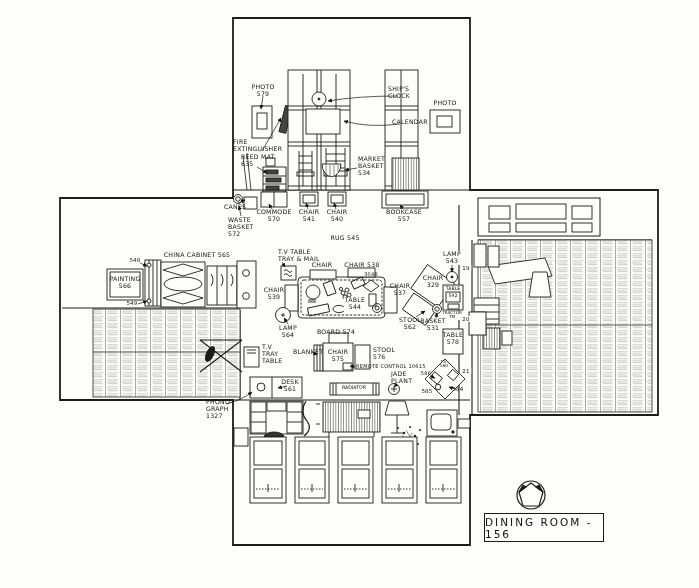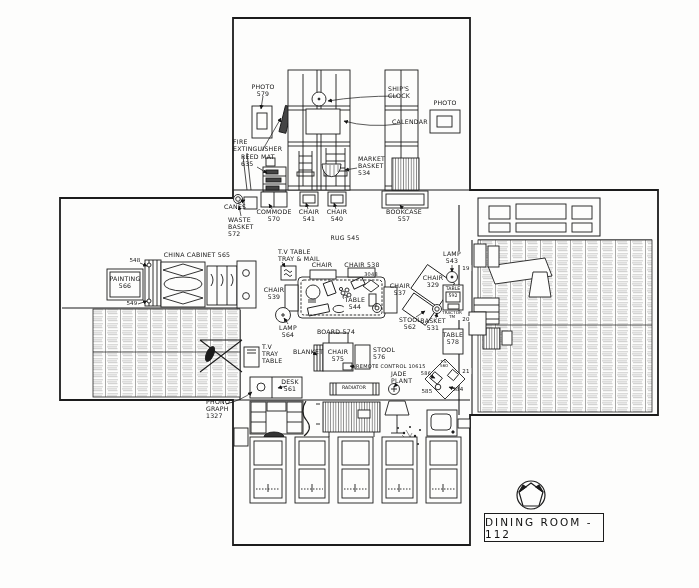--- a/index.html
+++ b/index.html
@@ -490,16 +490,16 @@
 <div class="lbl la" style="left:206px;top:399px">PHONO-
 GRAPH
 1327</div>
 <div class="lbl" style="left:197px;top:252px">CHINA CABINET 565</div>
 <div class="lbl s55" style="left:135px;top:257px">548</div>
 <div class="lbl s55" style="left:132px;top:300px">549</div>
 <div class="lbl" style="left:125px;top:276px">PAINTING
 566</div>
 
 <div class="room-box">
-  <span>DINING ROOM - 112</span>
+  <span>DINING ROOM - 156</span>
 </div>
 
 </div>
 
 </body></html>

